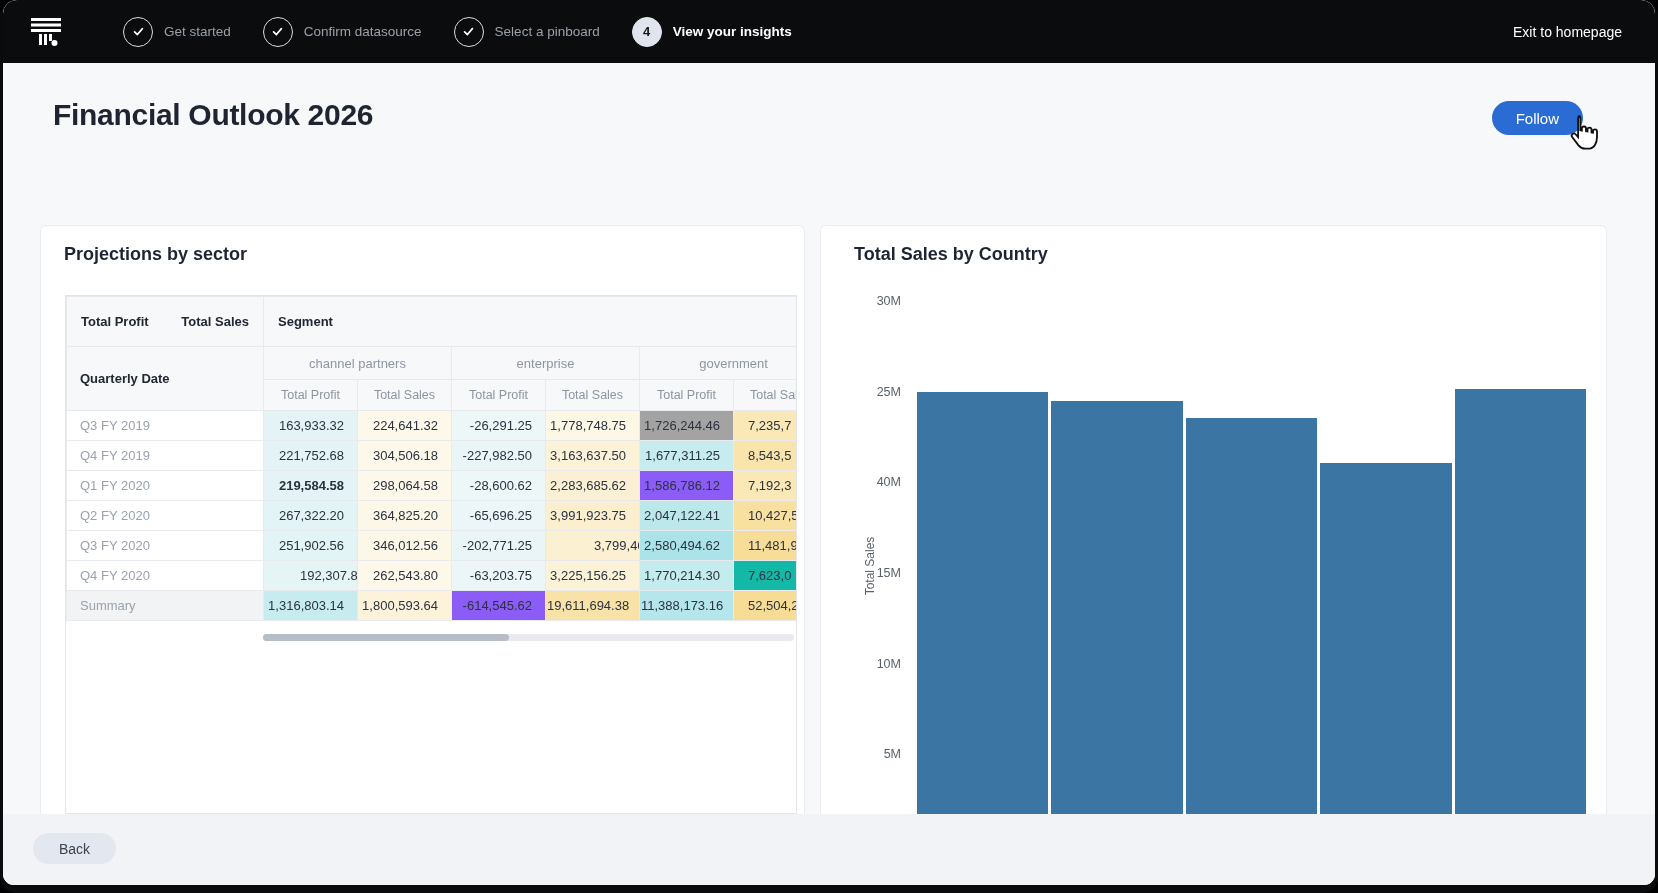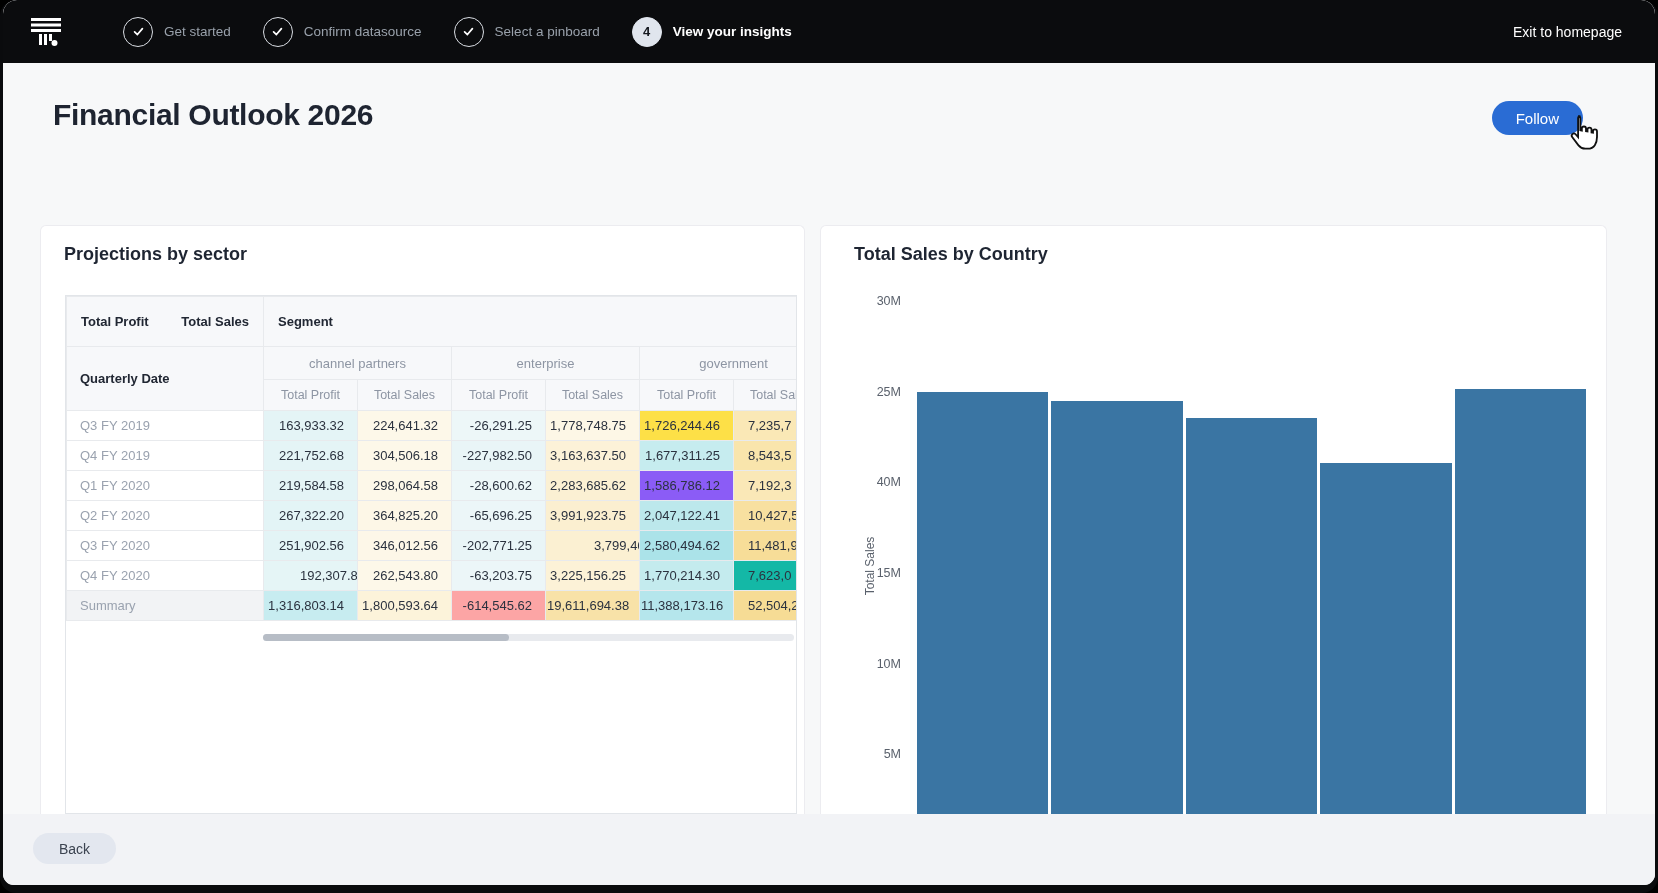--- a/index.html
+++ b/index.html
@@ -175,35 +175,35 @@
               <th class="sub">Total Sales</th>
             </tr>
           </thead>
           <tbody>
             <tr>
               <td class="rowlabel">Q3 FY 2019</td>
               <td class="cell" style="background-color: rgb(228, 244, 246);">163,933.32</td>
               <td class="cell" style="background-color: rgb(253, 248, 233);">224,641.32</td>
               <td class="cell" style="background-color: rgb(237, 247, 248);">-26,291.25</td>
               <td class="cell" style="background-color: rgb(253, 247, 230);">1,778,748.75</td>
-              <td class="cell" style="background-color: #fde047;">1,726,244.46</td>
+              <td class="cell" style="background-color: #a3a3a3;">1,726,244.46</td>
               <td class="cell colLast" style="background-color: rgb(250, 232, 182);">7,235,7</td>
             </tr>
             <tr>
               <td class="rowlabel">Q4 FY 2019</td>
               <td class="cell" style="background-color: rgb(228, 244, 246);">221,752.68</td>
               <td class="cell" style="background-color: rgb(253, 248, 233);">304,506.18</td>
               <td class="cell" style="background-color: rgb(233, 245, 247);">-227,982.50</td>
               <td class="cell" style="background-color: rgb(252, 242, 216);">3,163,637.50</td>
               <td class="cell" style="background-color: rgb(198, 236, 239);">1,677,311.25</td>
               <td class="cell colLast" style="background-color: rgb(249, 229, 172);">8,543,5</td>
             </tr>
             <tr>
               <td class="rowlabel">Q1 FY 2020</td>
-              <td class="cell" style="background-color: rgb(228, 244, 246);">219,584.58</td>
+              <td class="cell" style="background-color: rgb(228, 244, 246); font-weight: bold;">219,584.58</td>
               <td class="cell" style="background-color: rgb(253, 248, 233);">298,064.58</td>
               <td class="cell" style="background-color: rgb(237, 247, 248);">-28,600.62</td>
               <td class="cell" style="background-color: rgb(251, 240, 211);">2,283,685.62</td>
               <td class="cell" style="background-color: #8b5cf6;">1,586,786.12</td>
               <td class="cell colLast" style="background-color: rgb(250, 232, 183);">7,192,3</td>
             </tr>
             <tr>
               <td class="rowlabel">Q2 FY 2020</td>
               <td class="cell" style="background-color: rgb(227, 244, 246);">267,322.20</td>
               <td class="cell" style="background-color: rgb(253, 247, 231);">364,825.20</td>
@@ -227,21 +227,21 @@
               <td class="cell" style="background-color: rgb(253, 248, 233);">262,543.80</td>
               <td class="cell" style="background-color: rgb(236, 246, 248);">-63,203.75</td>
               <td class="cell" style="background-color: rgb(252, 242, 215);">3,225,156.25</td>
               <td class="cell" style="background-color: rgb(196, 235, 238);">1,770,214.30</td>
               <td class="cell colLast" style="background-color: #14b8a6;">7,623,0</td>
             </tr>
             <tr class="summary">
               <td class="rowlabel">Summary</td>
               <td class="cell" style="background-color: rgb(199, 236, 240);">1,316,803.14</td>
               <td class="cell" style="background-color: rgb(252, 243, 218);">1,800,593.64</td>
-              <td class="cell" style="background-color: #fca5a5;">-614,545.62</td>
+              <td class="cell" style="background-color: #8b5cf6;">-614,545.62</td>
               <td class="cell" style="background-color: rgb(248, 226, 168);">19,611,694.38</td>
               <td class="cell" style="background-color: rgb(181, 230, 236);">11,388,173.16</td>
               <td class="cell colLast" style="background-color: rgb(246, 220, 149);">52,504,2</td>
             </tr>
           </tbody>
         </table>
 
         <div class="hScroll">
           <div class="hThumb"></div>
         </div>

